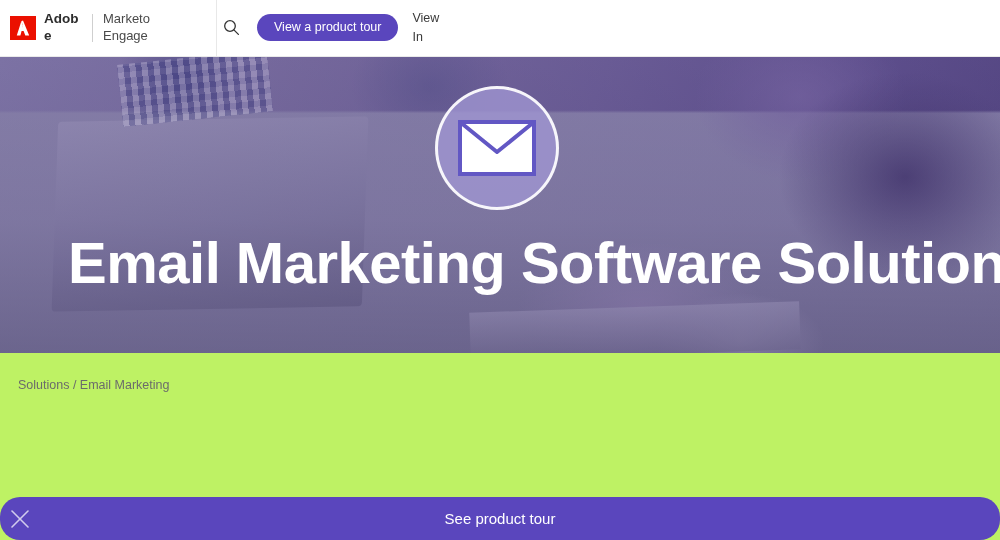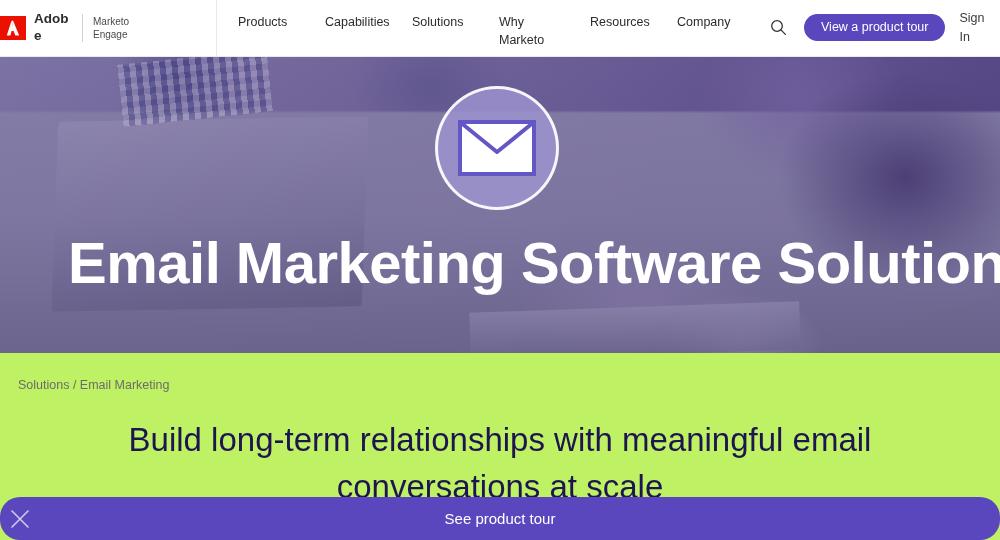--- a/index.html
+++ b/index.html
@@ -17,21 +17,21 @@
     position: absolute; top: 0; left: 0;
     width: 1000px; height: 57px;
     background: #ffffff;
     border-bottom: 1px solid #eaeaea;
     display: flex; align-items: center;
     z-index: 20;
   }
   .brand {
     display: flex; align-items: center;
     height: 57px;
-    padding-left: 0;
+    padding-left: 10px;
     width: 217px;
     border-right: 1px solid #e8e8e8;
   }
   .adobe-mark {
     width: 26px; height: 24px;
     position: relative;
     flex: 0 0 auto;
     margin-right: 8px;
   }
   .adobe-name {
@@ -42,21 +42,21 @@
     width: 38px;
     word-break: break-all;
     margin-right: 10px;
   }
   .brand-divider {
     width: 1px; height: 28px;
     background: #cfcfcf;
     margin-right: 10px;
   }
   .brand-sub {
-    font-size: 10px;
+    font-size: 13px;
     color: #4a4a4a;
     line-height: 1.3;
     width: 66px;
   }
 
   .nav {
     display: flex; align-items: flex-start;
     height: 57px;
     padding-top: 13px;
     margin-left: 21px;
@@ -241,39 +241,31 @@
           <rect x="0" y="0" width="26" height="24" fill="#eb1000"></rect>
           <path d="M13 4.5 L19.2 19.5 L15.3 19.5 L13.6 15.1 L10.4 15.1 L13 9.6 L11.3 5.2 Z" fill="#ffffff"></path>
           <path d="M11.3 5.2 L6.8 19.5 L10.4 19.5 L13 9.6 Z" fill="#ffffff"></path>
         </svg>
       </span>
       <span class="adobe-name">Adobe</span>
       <span class="brand-divider"></span>
       <span class="brand-sub">Marketo Engage</span>
     </div>
 
-    <nav class="nav">
-      <div class="nav-item">Products</div>
-      <div class="nav-item">Capabilities</div>
-      <div class="nav-item">Solutions</div>
-      <div class="nav-item wide">Why Marketo</div>
-      <div class="nav-item">Resources</div>
-      <div class="nav-item">Company</div>
-    </nav>
 
     <div class="search-btn">
       <svg width="17" height="17" viewBox="0 0 17 17">
         <circle cx="7" cy="7" r="5.3" fill="none" stroke="#333333" stroke-width="1.3"></circle>
         <line x1="10.9" y1="10.9" x2="15.4" y2="15.4" stroke="#333333" stroke-width="1.3" stroke-linecap="round"></line>
       </svg>
     </div>
 
     <button class="tour-btn">View a product tour</button>
 
-    <div class="signin">Sign In</div>
+    <div class="signin">View In</div>
   </div>
 
   <div class="hero">
     <div class="hero-photo">
       <div class="hero-laptop"></div>
       <div class="hero-shirt"></div>
       <div class="hero-keyboard"></div>
     </div>
     <div class="hero-overlay"></div>
 
@@ -284,21 +276,20 @@
           <path d="M3 3 L40 33 L77 3" fill="none" stroke="#6257c4" stroke-width="4" stroke-linejoin="round"></path>
         </svg>
       </span>
     </div>
 
     <div class="hero-title">Email Marketing Software Solution</div>
   </div>
 
   <div class="content">
     <div class="breadcrumb">Solutions / Email Marketing</div>
-    <h2 class="section-heading">Build long-term relationships with meaningful email conversations at scale</h2>
   </div>
 
   <div class="banner">
     <span class="banner-close">
       <svg width="22" height="22" viewBox="0 0 22 22">
         <line x1="3" y1="3" x2="19" y2="19" stroke="#ffffff" stroke-width="1.6" stroke-linecap="round"></line>
         <line x1="19" y1="3" x2="3" y2="19" stroke="#ffffff" stroke-width="1.6" stroke-linecap="round"></line>
       </svg>
     </span>
     <span class="banner-text">See product tour</span>

